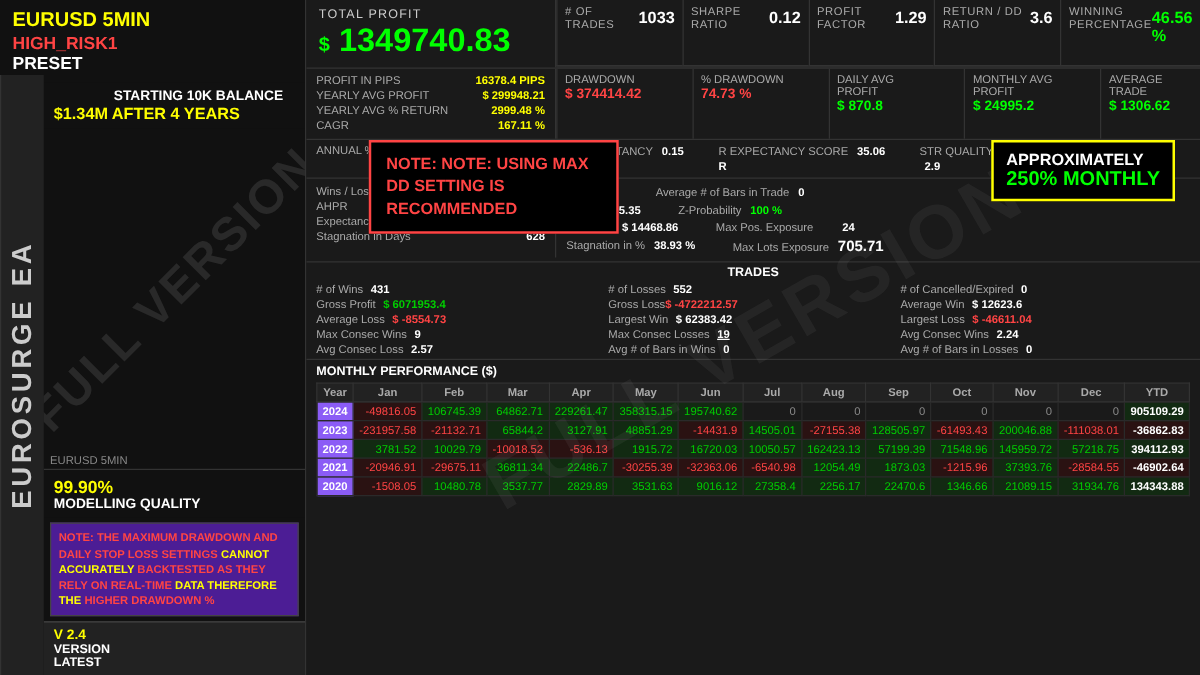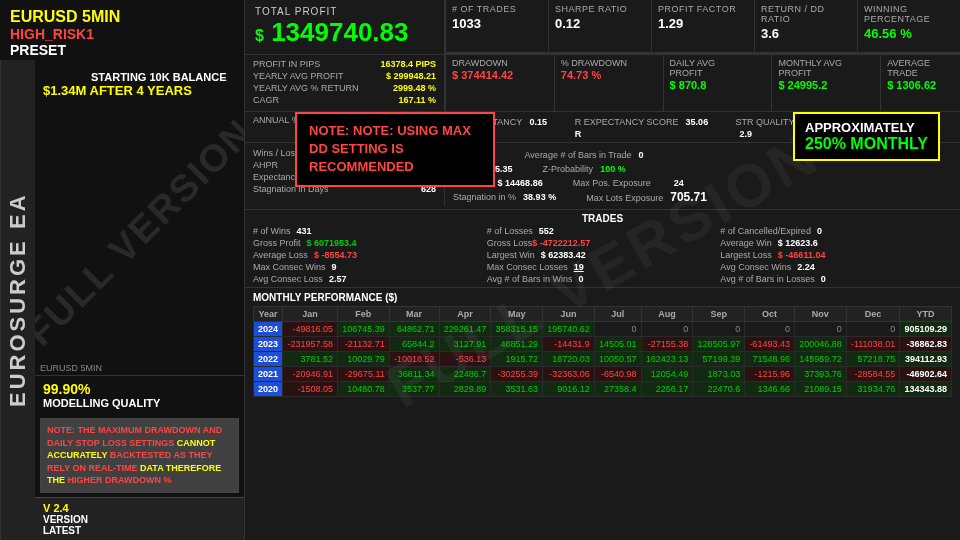--- a/index.html
+++ b/index.html
@@ -108,21 +108,21 @@
       color: #ffff00;
       font-size: 14px;
       font-weight: bold;
     }
     .modelling-label {
       color: #fff;
       font-size: 11px;
       font-weight: bold;
     }
     .note-box {
-      background: #404040;
+      background: #4c1d95;
       border: 1px solid #444;
       padding: 5px 6px;
       margin: 4px 5px;
       font-size: 9px;
       color: #ff4444;
       font-weight: bold;
       line-height: 1.4;
     }
     .version-box {
       padding: 4px 8px;
@@ -169,21 +169,20 @@
       flex: 1;
       display: grid;
       grid-template-columns: repeat(5, 1fr);
       border-bottom: 1px solid #333;
     }
     .stat-cell {
       border-left: 1px solid #333;
       border-bottom: 1px solid #333;
       padding: 4px 6px;
       display: flex;
-      flex-direction: column;
     }
     .stat-label {
       color: #aaa;
       font-size: 9px;
       text-transform: uppercase;
       letter-spacing: 0.5px;
     }
     .stat-value {
       color: #fff;
       font-size: 13px;
@@ -286,21 +285,21 @@
     .monthly-table td {
       padding: 2px 4px;
       border: 1px solid #2a2a2a;
       text-align: right;
       font-size: 9px;
     }
     .monthly-table td.year-col {
       color: #fff;
       font-weight: bold;
       text-align: center;
-      background: #1d4ed8;
+      background: #8b5cf6;
     }
     .positive { color: #00cc00; background: rgba(0,80,0,0.3); }
     .negative { color: #ff4444; background: rgba(80,0,0,0.3); }
     .zero { color: #888; }
     .ytd-col { color: #fff; font-weight: bold; }
 
     .full-version-watermark {
       position: absolute;
       left: 50%;
       top: 50%;

